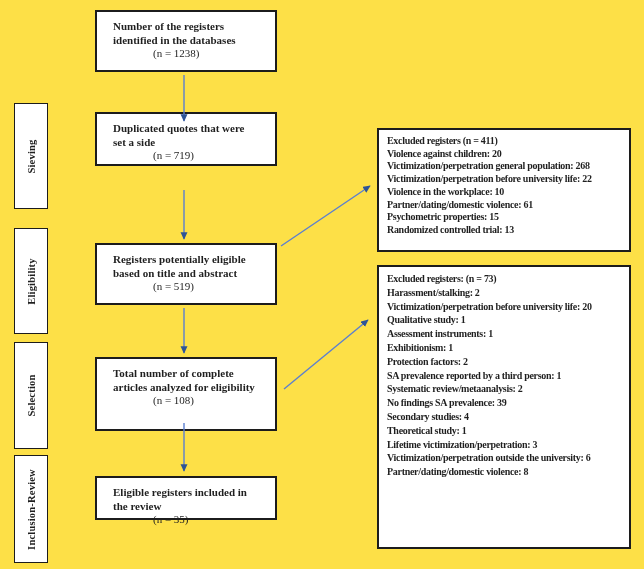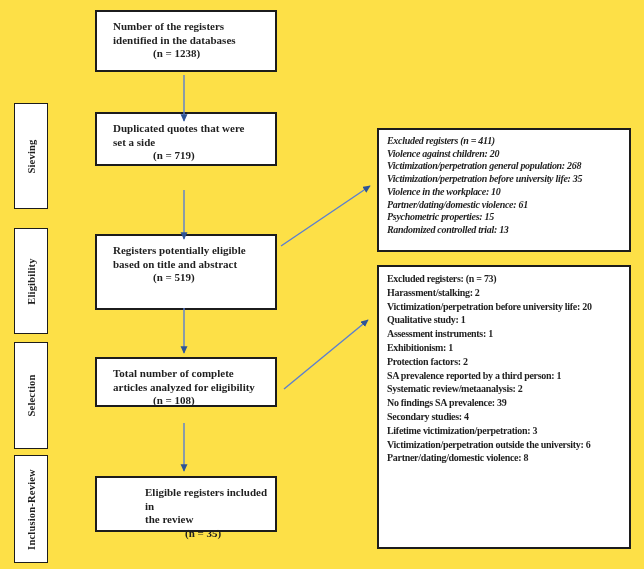--- a/index.html
+++ b/index.html
@@ -9,21 +9,21 @@
   }
   .flow-box{
     position:absolute;left:95px;width:182px;border:2px solid var(--box-border,#1c1c1c);
     background:#ffffff;box-sizing:border-box;
   }
   .box-text{
     white-space:pre-line;font-size:11px;font-weight:bold;line-height:13.5px;
     padding:8px 6px 0 16px;
   }
   .box-count{
-    font-size:11px;font-weight:bold;line-height:13.5px;margin-left:56px;
+    font-size:11px;font-weight:normal;line-height:13.5px;margin-left:56px;
   }
   .stage-box{
     position:absolute;left:14px;width:34px;border:1.5px solid var(--box-border,#1c1c1c);
     background:#ffffff;box-sizing:border-box;display:flex;align-items:center;justify-content:center;
   }
   .stage-label{
     transform:rotate(-90deg);white-space:nowrap;font-size:10.5px;font-weight:bold;letter-spacing:0.2px;
   }
   .side-box{
     position:absolute;left:377px;width:254px;border:2px solid var(--box-border,#1c1c1c);
@@ -59,59 +59,60 @@
   <div class="flow-box" style="top:10px;height:62px;">
     <div class="box-text">Number of the registers
 identified in the databases</div>
     <div class="box-count">(n = 1238)</div>
   </div>
   <div class="flow-box" style="top:112px;height:54px;">
     <div class="box-text">Duplicated quotes that were
 set a side</div>
     <div class="box-count">(n = 719)</div>
   </div>
-  <div class="flow-box" style="top:234px;height:76px;">
+  <div class="flow-box" style="top:243px;height:62px;">
     <div class="box-text">Registers potentially eligible
 based on title and abstract</div>
     <div class="box-count">(n = 519)</div>
   </div>
-  <div class="flow-box" style="top:357px;height:50px;">
+  <div class="flow-box" style="top:357px;height:74px;">
     <div class="box-text">Total number of complete
 articles analyzed for eligibility</div>
     <div class="box-count">(n = 108)</div>
   </div>
-  <div class="flow-box" style="top:476px;height:56px;padding-left:32px;">
+  <div class="flow-box" style="top:476px;height:44px;">
     <div class="box-text">Eligible registers included in
 the review</div>
     <div class="box-count">(n = 35)</div>
   </div>
 
-  <div class="side-box" id="side-box-1" style="top:128px;height:124px;font-style:italic;">
+  <div class="side-box" id="side-box-1" style="top:128px;height:124px;">
     <div class="side-line">Excluded registers (n = 411)</div>
     <div class="side-line">Violence against children: 20</div>
     <div class="side-line">Victimization/perpetration general population: 268</div>
-    <div class="side-line">Victimization/perpetration before university life: 35</div>
+    <div class="side-line">Victimization/perpetration before university life: 22</div>
     <div class="side-line">Violence in the workplace: 10</div>
     <div class="side-line">Partner/dating/domestic violence: 61</div>
     <div class="side-line">Psychometric properties: 15</div>
     <div class="side-line">Randomized controlled trial: 13</div>
   </div>
 
   <div class="side-box" id="side-box-2" style="top:265px;height:284px;">
     <div class="side-line">Excluded registers: (n = 73)</div>
     <div class="side-line">Harassment/stalking: 2</div>
     <div class="side-line">Victimization/perpetration before university life: 20</div>
     <div class="side-line">Qualitative study: 1</div>
     <div class="side-line">Assessment instruments: 1</div>
     <div class="side-line">Exhibitionism: 1</div>
     <div class="side-line">Protection factors: 2</div>
     <div class="side-line">SA prevalence reported by a third person: 1</div>
     <div class="side-line">Systematic review/metaanalysis: 2</div>
     <div class="side-line">No findings SA prevalence: 39</div>
     <div class="side-line">Secondary studies: 4</div>
+    <div class="side-line">Theoretical study: 1</div>
     <div class="side-line">Lifetime victimization/perpetration: 3</div>
     <div class="side-line">Victimization/perpetration outside the university: 6</div>
     <div class="side-line">Partner/dating/domestic violence: 8</div>
   </div>
 
   <svg class="arrows">
     <defs>
       <marker id="ah" markerWidth="9" markerHeight="8" refX="6.8" refY="3.5" orient="auto" markerUnits="userSpaceOnUse">
         <path d="M0,0 L7.5,3.5 L0,7 Z"></path>
       </marker>

